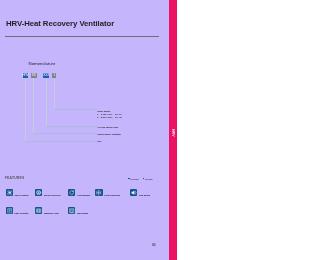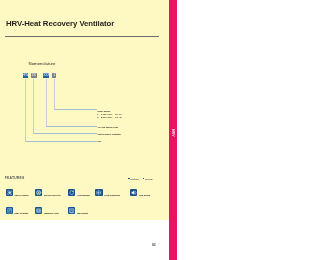--- a/index.html
+++ b/index.html
@@ -1,18 +1,18 @@
 <!DOCTYPE html>
 <html><head>
 <meta charset="utf-8">
 <style>
   html,body{margin:0;padding:0;}
   body{width:177px;height:260px;background:#ffffff;font-family:"Liberation Sans",sans-serif;
        overflow:hidden;position:relative;-webkit-font-smoothing:antialiased;}
-  .page{position:absolute;left:0;top:0;width:177px;height:220px;background:#fef9c3;
+  .page{position:absolute;left:0;top:0;width:177px;height:260px;background:#c4b5fd;
         transform:translateZ(0);}
 
   
   .sideband{position:absolute;left:169px;top:0;width:8px;height:260px;background:#ED1164;}
   .sideband-label{position:absolute;color:#fff;font-size:3.4px;font-weight:700;letter-spacing:.15px;
      transform:rotate(90deg);transform-origin:0 0;left:6.3px;top:128.5px;white-space:nowrap;}
 
   
   .title{position:absolute;left:6px;top:19px;font-size:7.8px;line-height:9px;
          font-weight:700;color:#231f20;letter-spacing:-.08px;}

